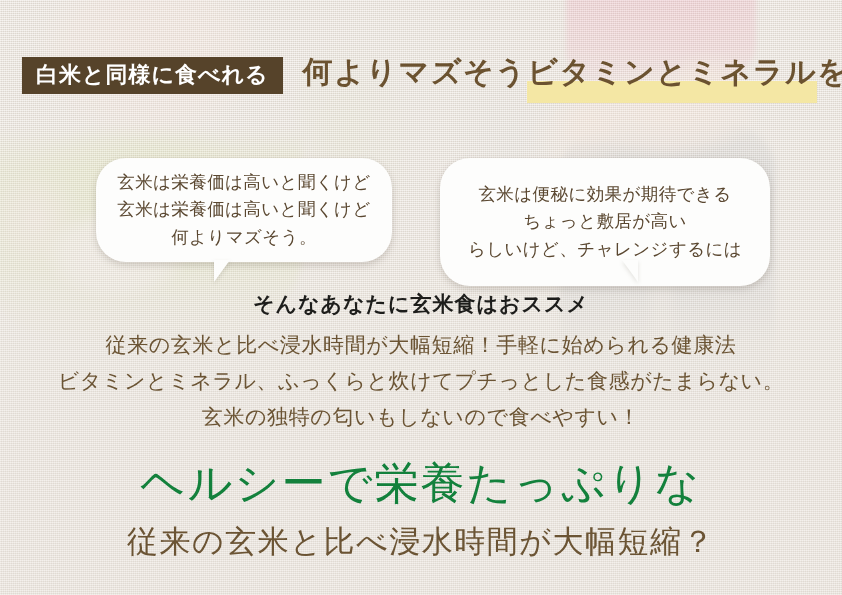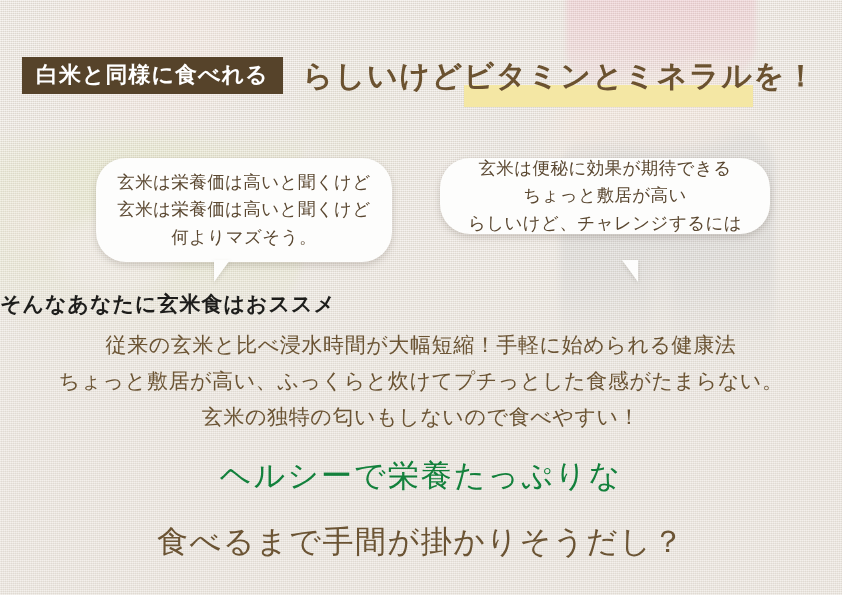--- a/index.html
+++ b/index.html
@@ -177,21 +177,20 @@
     position: absolute;
     inset: 0;
   }
 
   
   .header-row {
     position: absolute;
     left: 0; right: 0;
     top: 57px;
     display: flex;
-    align-items: center;
     justify-content: flex-start;
     padding-left: 22px;
   }
   .badge {
     background: #56432a;
     color: #ffffff;
     font-size: 22px;
     font-weight: 700;
     letter-spacing: 1px;
     padding: 7px 14px 8px 14px;
@@ -226,21 +225,21 @@
     display: flex;
     align-items: center;
     justify-content: center;
   }
   .bubble-left {
     left: 96px; top: 158px;
     width: 296px; height: 104px;
   }
   .bubble-right {
     left: 440px; top: 158px;
-    width: 330px; height: 76px;
+    width: 330px; height: 128px;
   }
   .bubble-tail {
     position: absolute;
     width: 0; height: 0;
     border-style: solid;
   }
   .tail-left {
     left: 118px; top: 102px;
     border-width: 22px 16px 0 0;
     border-color: #fdfdfc transparent transparent transparent;
@@ -252,21 +251,21 @@
     border-color: #fdfdfc transparent transparent transparent;
     filter: drop-shadow(0 2px 2px rgba(90,78,64,0.16));
   }
   .bubble-text { padding: 0 14px; }
 
   
   .subhead {
     position: absolute;
     left: 0; right: 0;
     top: 290px;
-    text-align: left;
+    text-align: center;
     font-size: 21px;
     font-weight: 700;
     color: #1d1d1b;
     letter-spacing: 1px;
   }
 
   
   .body-lines {
     position: absolute;
     left: 0; right: 0;
@@ -278,21 +277,21 @@
   }
   .body-line { margin-bottom: 12px; line-height: 1.15; font-family: Liberation Serif, serif; }
   .body-line:last-child { margin-bottom: 18px; }
 
   
   .closing-green {
     position: absolute;
     left: 0; right: 0;
     top: 459px;
     text-align: center;
-    font-size: 31px;
+    font-size: 44px;
     color: #13813c;
     letter-spacing: 2px;
     line-height: 1.1;
   }
   .closing-brown {
     position: absolute;
     left: 0; right: 0;
     top: 525px;
     text-align: center;
     font-size: 31px;
@@ -326,21 +325,21 @@
   </div>
 
   <div class="bg-wash"></div>
   <div class="bg-texture-top"></div>
 
   <div class="content">
 
     <div class="header-row">
       <div class="badge">白米と同様に食べれる</div>
       <div class="headline">
-        <span>らしいけど</span><span class="hl-mark">ビタミンとミネラル</span><span>を！</span>
+        <span>何よりマズそう</span><span class="hl-mark">ビタミンとミネラル</span><span>を！</span>
       </div>
     </div>
 
     <div class="bubble bubble-left">
       <div class="bubble-text">
         <div>玄米は栄養価は高いと聞くけど</div>
         <div>玄米は栄養価は高いと聞くけど</div>
         <div>何よりマズそう。</div>
       </div>
       <div class="bubble-tail tail-left"></div>
@@ -352,21 +351,21 @@
         <div>ちょっと敷居が高い</div>
         <div>らしいけど、チャレンジするには</div>
       </div>
       <div class="bubble-tail tail-right"></div>
     </div>
 
     <div class="subhead">そんなあなたに玄米食はおススメ</div>
 
     <div class="body-lines">
       <div class="body-line">従来の玄米と比べ浸水時間が大幅短縮！手軽に始められる健康法</div>
-      <div class="body-line">ちょっと敷居が高い、ふっくらと炊けてプチっとした食感がたまらない。</div>
+      <div class="body-line">ビタミンとミネラル、ふっくらと炊けてプチっとした食感がたまらない。</div>
       <div class="body-line">玄米の独特の匂いもしないので食べやすい！</div>
     </div>
 
     <div class="closing-green">ヘルシーで栄養たっぷりな</div>
-    <div class="closing-brown">食べるまで手間が掛かりそうだし？</div>
+    <div class="closing-brown">従来の玄米と比べ浸水時間が大幅短縮？</div>
 
   </div>
 </div>
 
 </body></html>

